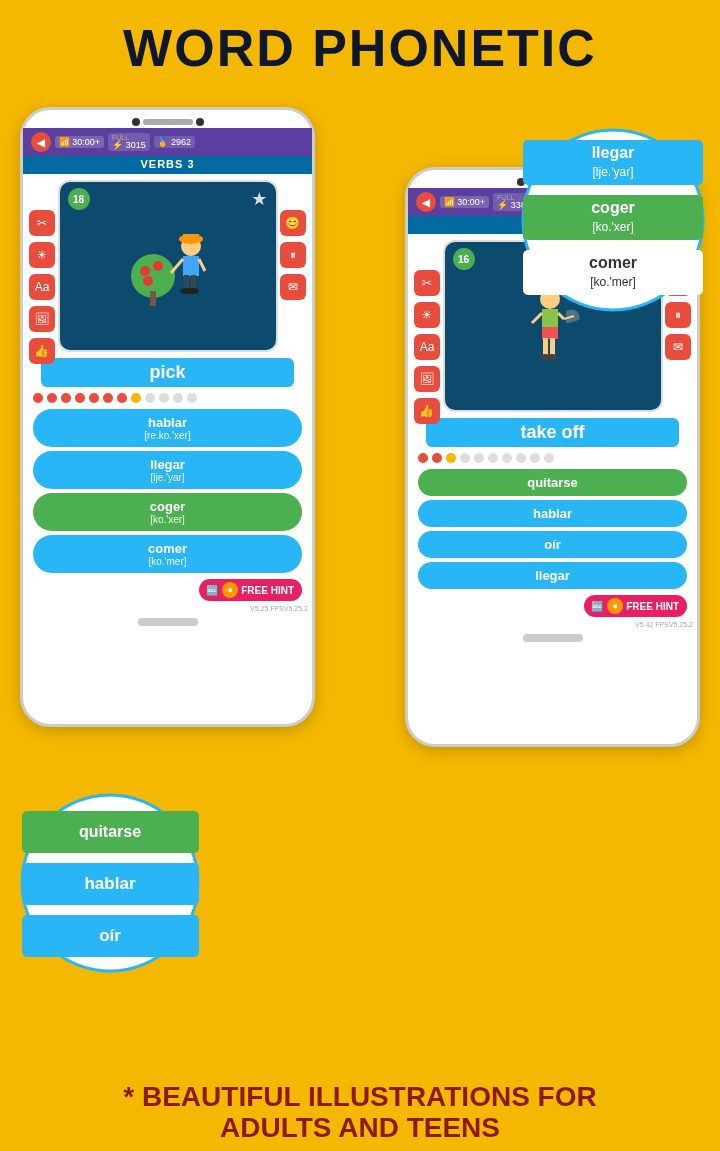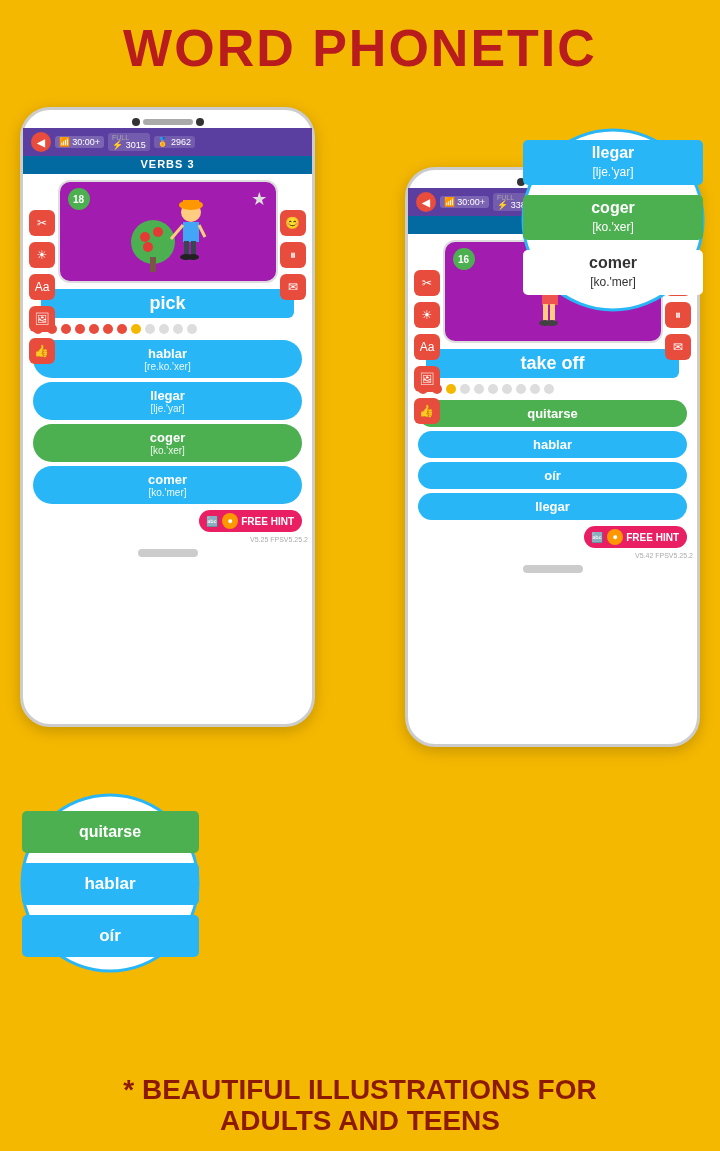--- a/index.html
+++ b/index.html
@@ -21,21 +21,21 @@
 
     
     .header-title {
       text-align: center;
       padding-top: 20px;
       line-height: 1.1;
     }
     .header-title h1 {
       font-size: 52px;
       font-weight: 900;
-      color: #b91c1c;
+      color: #0f172a;
       text-transform: uppercase;
       letter-spacing: 2px;
     }
 
     
     .phones-area {
       display: flex;
       justify-content: space-between;
       align-items: flex-start;
       padding: 10px 20px 0 20px;
@@ -141,25 +141,25 @@
       letter-spacing: 1px;
     }
 
     
     .card-area {
       padding: 6px 10px;
       display: flex;
       justify-content: center;
     }
     .flash-card {
-      background: #a21caf;
+      background: #0c4a6e;
       border-radius: 12px;
       border: 2px solid #ddd;
       width: 220px;
-      height: 103px;
+      height: 172px;
       display: flex;
       flex-direction: column;
       align-items: center;
       justify-content: center;
       position: relative;
     }
     .card-badge {
       position: absolute;
       top: 6px; left: 8px;
       background: #4CAF50;
@@ -297,21 +297,21 @@
     .home-btn {
       width: 60px; height: 8px;
       background: #ccc;
       border-radius: 4px;
       margin: 4px auto 6px;
     }
 
     
     .bottom-text {
       position: absolute;
-      bottom: 14px;
+      bottom: 7px;
       left: 0; right: 0;
       text-align: center;
       padding: 0 20px;
     }
     .bottom-text p {
       font-size: 28px;
       font-weight: 900;
       color: #8B1A00;
       text-transform: uppercase;
       line-height: 1.1;

